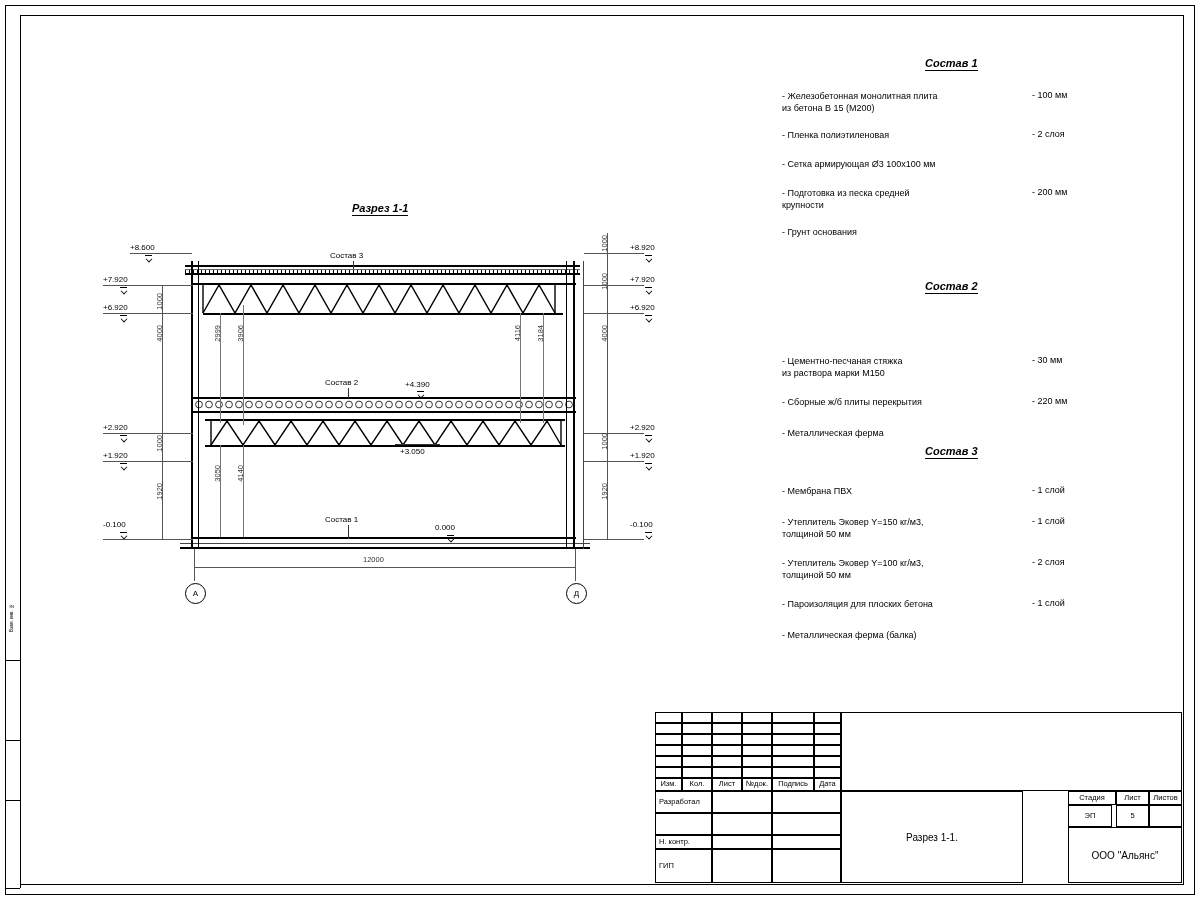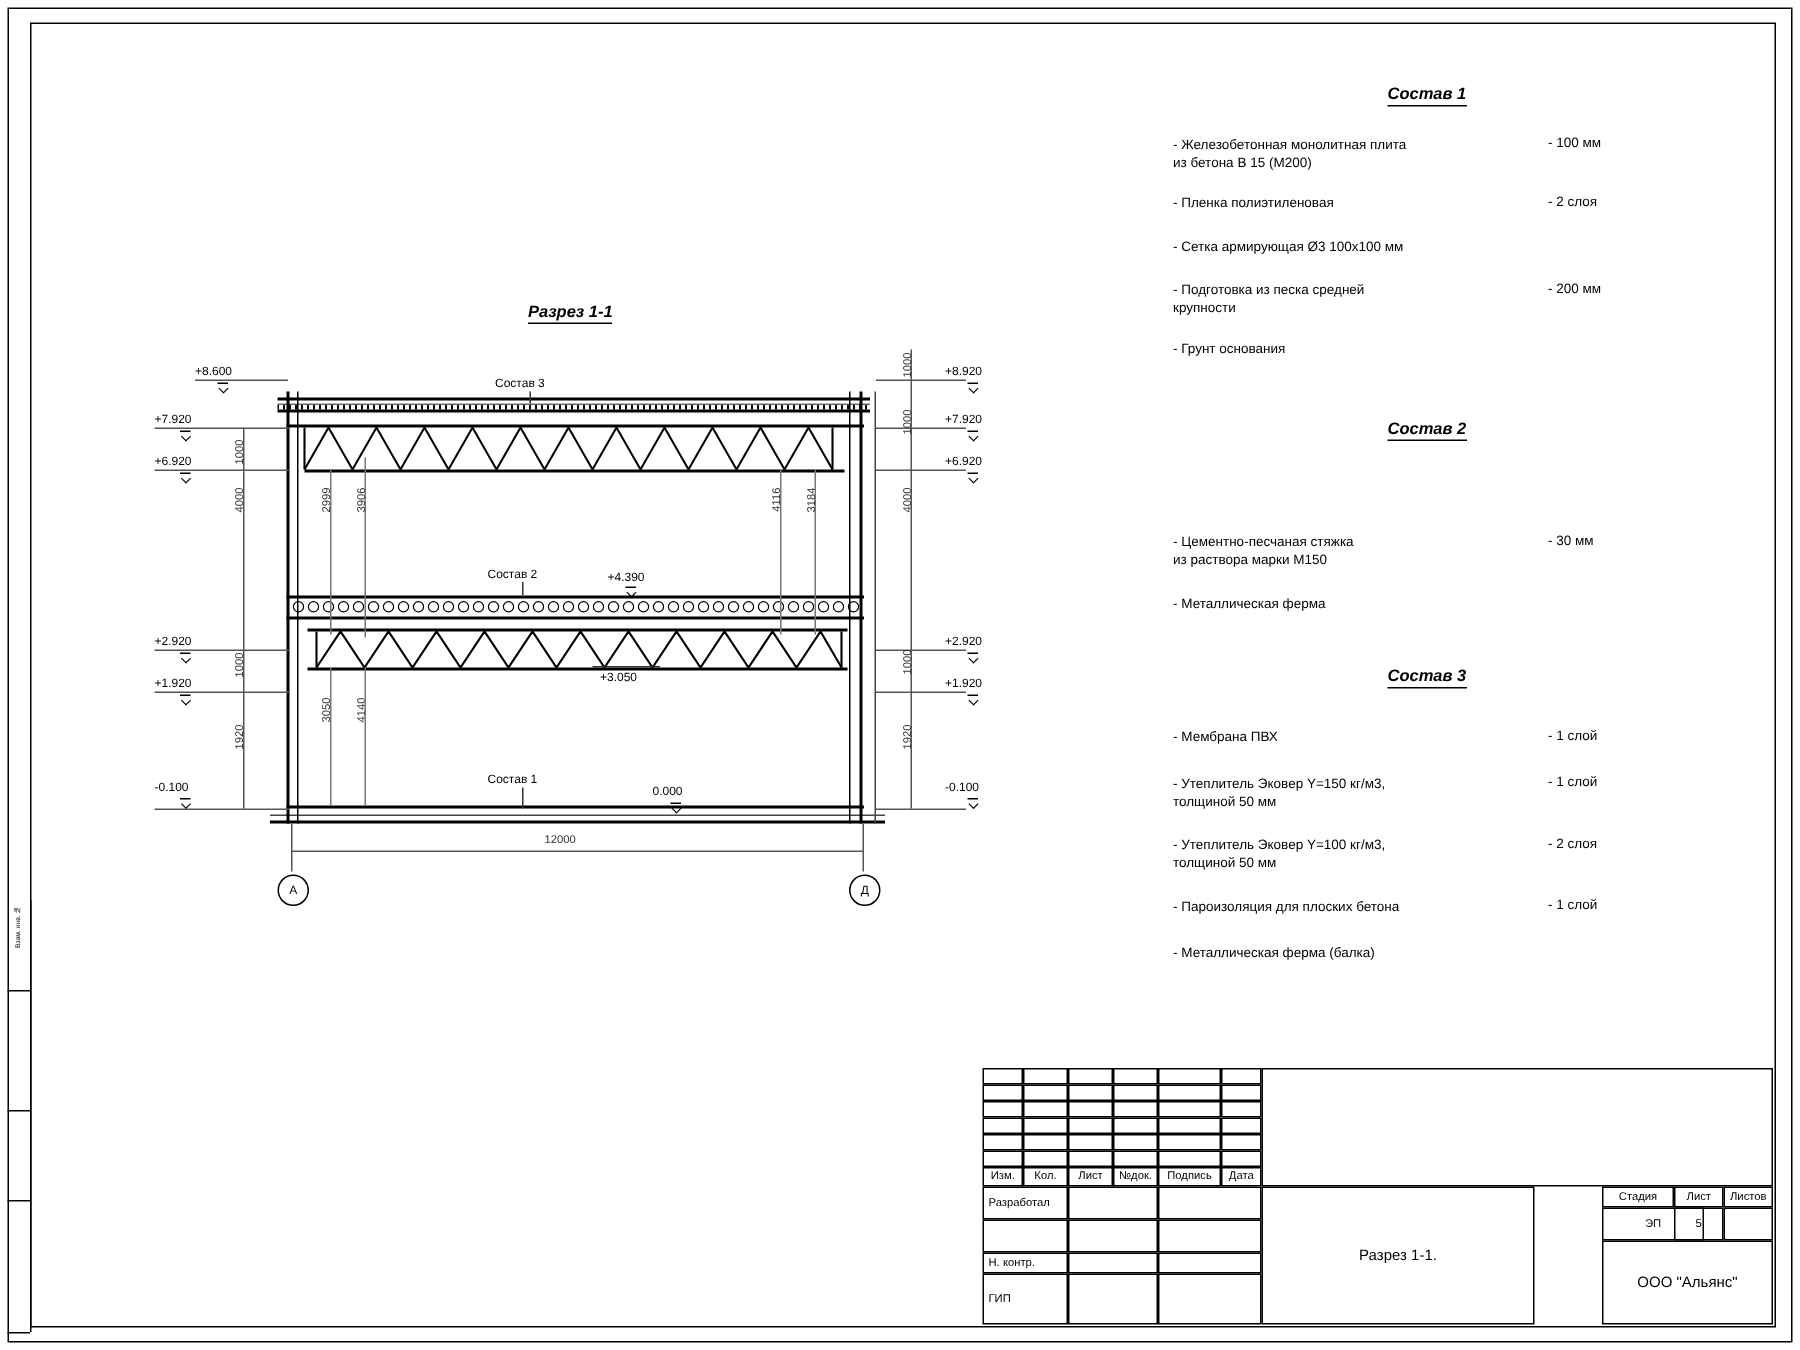--- a/index.html
+++ b/index.html
@@ -86,20 +86,24 @@
         <div class="vl"></div>
       </div>
   </div>
 
   <div class="hdr" style="left:925px;top:280px;"><span class="u">Состав 2</span></div>
   <div class="spec" style="left:782px;top:311px;width:330px;margin-top:44px;">
     <div class="row" style="height:32px;">
         <div class="nm">- Цементно-песчаная стяжка
    из раствора марки М150</div>
         <div class="vl">- 30 мм</div>
+      </div>
+    <div class="row" style="height:22px;">
+        <div class="nm">- Сборные ж/б плиты перекрытия</div>
+        <div class="vl">- 220 мм</div>
       </div>
     <div class="row" style="height:22px;">
         <div class="nm">- Металлическая ферма</div>
         <div class="vl"></div>
       </div>
   </div>
 
   <div class="hdr" style="left:925px;top:445px;"><span class="u">Состав 3</span></div>
   <div class="spec" style="left:782px;top:485px;width:330px;">
     <div class="row" style="height:22px;">
@@ -375,20 +379,20 @@
     <div class="c" style="left:117px;top:137px;width:69px;height:34px;"></div>
 
     <div class="c" style="left:186px;top:0;width:341px;height:79px;"></div>
 
     <div class="c big" style="left:186px;top:79px;width:182px;height:92px;">Разрез  1-1.</div>
 
     <div class="c" style="left:413px;top:79px;width:48px;height:14px;">Стадия</div>
     <div class="c" style="left:461px;top:79px;width:33px;height:14px;">Лист</div>
     <div class="c" style="left:494px;top:79px;width:33px;height:14px;">Листов</div>
 
-    <div class="c" style="left:413px;top:93px;width:68px;height:22px;">ЭП</div>
+    <div class="c" style="left:413px;top:93px;width:44px;height:22px;">ЭП</div>
     <div class="c" style="left:461px;top:93px;width:33px;height:22px;">5</div>
     <div class="c" style="left:494px;top:93px;width:33px;height:22px;"></div>
 
     <div class="c big" style="left:413px;top:115px;width:114px;height:56px;">ООО "Альянс"</div>
   </div>
 
 </div>
 
 </body></html>

